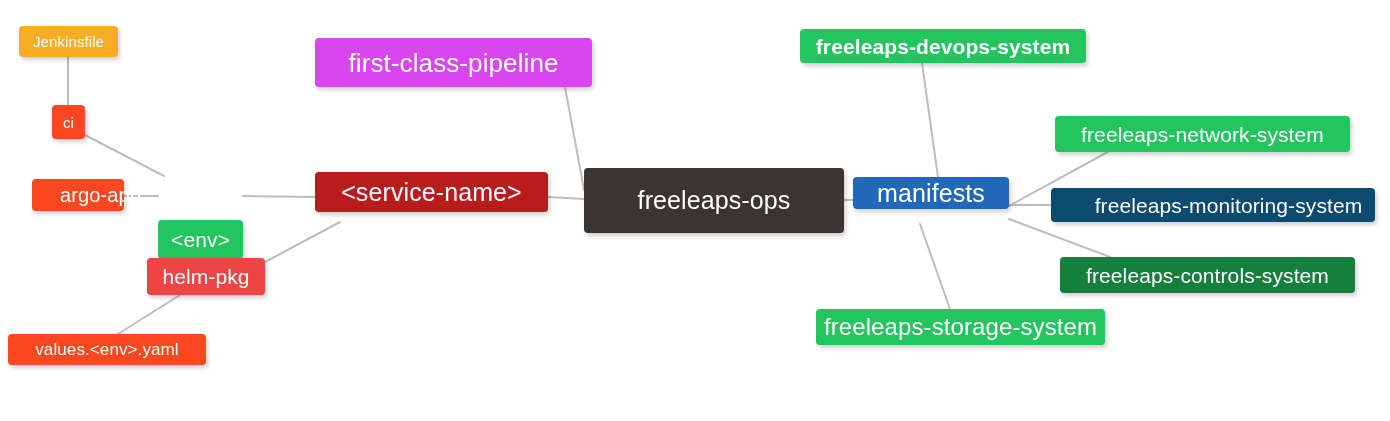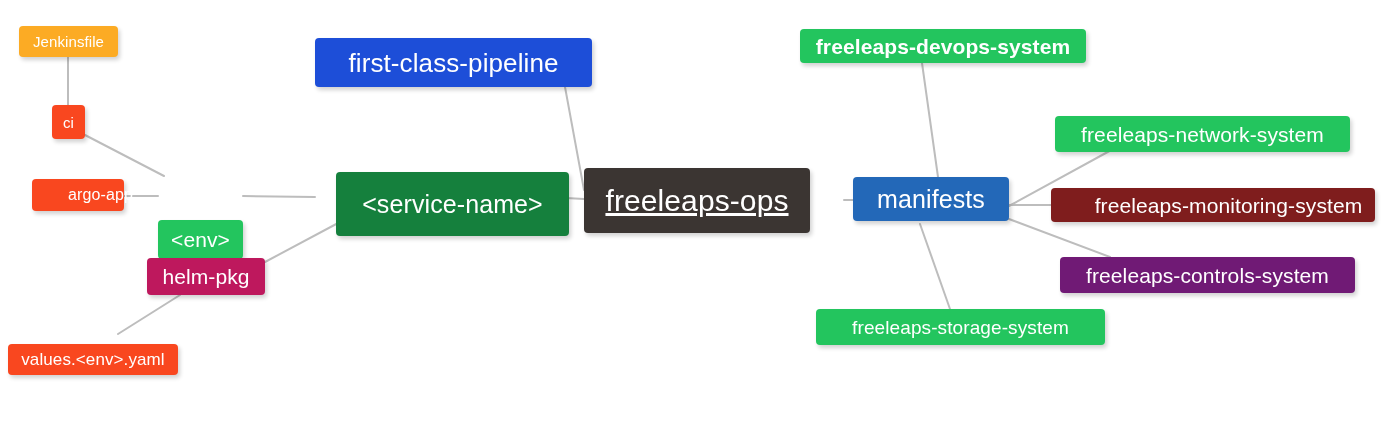--- a/index.html
+++ b/index.html
@@ -53,59 +53,59 @@
       <line x1="158" y1="196" x2="124" y2="196" stroke="#bdbdbd" stroke-width="2" stroke-linecap="round"></line>
       <line x1="68" y1="105" x2="68" y2="57" stroke="#bdbdbd" stroke-width="2" stroke-linecap="round"></line>
       <line x1="180" y1="295" x2="118" y2="334" stroke="#bdbdbd" stroke-width="2" stroke-linecap="round"></line>
       <line x1="938" y1="177" x2="922" y2="63" stroke="#bdbdbd" stroke-width="2" stroke-linecap="round"></line>
       <line x1="1009" y1="206" x2="1115" y2="148" stroke="#bdbdbd" stroke-width="2" stroke-linecap="round"></line>
       <line x1="1009" y1="205" x2="1051" y2="205" stroke="#bdbdbd" stroke-width="2" stroke-linecap="round"></line>
       <line x1="1009" y1="219" x2="1110" y2="257" stroke="#bdbdbd" stroke-width="2" stroke-linecap="round"></line>
       <line x1="920" y1="224" x2="950" y2="309" stroke="#bdbdbd" stroke-width="2" stroke-linecap="round"></line>
     </svg>
   <div id="node-layer">
-      <div class="node" style="left: 584px; top: 168px; width: 226px; height: 65px; background: rgb(59, 53, 50); font-size: 30px; text-decoration: underline;">
+      <div class="node" style="left: 584px; top: 168px; width: 260px; height: 65px; background: rgb(59, 53, 50); font-size: 25px;">
         <span>freeleaps-ops</span>
       </div>
-      <div class="node" style="left: 315px; top: 38px; width: 277px; height: 49px; background: #1d4ed8; font-size: 26px;">
+      <div class="node" style="left: 315px; top: 38px; width: 277px; height: 49px; background: #d946ef; font-size: 26px;">
         <span>first-class-pipeline</span>
       </div>
-      <div class="node" style="left: 315px; top: 172px; width: 233px; height: 64px; background: #15803d; font-size: 25px; margin-left: 21px;">
+      <div class="node" style="left: 315px; top: 172px; width: 233px; height: 40px; background: #b91c1c; font-size: 25px;">
         <span>&lt;service-name&gt;</span>
       </div>
-      <div class="node" style="left: 853px; top: 177px; width: 156px; height: 44px; background: rgb(35, 104, 184); font-size: 25px;">
+      <div class="node" style="left: 853px; top: 177px; width: 156px; height: 32px; background: rgb(35, 104, 184); font-size: 25px;">
         <span>manifests</span>
       </div>
       <div class="node" style="left: 158px; top: 176px; width: 85px; height: 39px; background: rgb(35, 197, 94); font-size: 21px; margin-top: 44px;">
         <span>&lt;env&gt;</span>
       </div>
-      <div class="node" style="left: 147px; top: 258px; width: 118px; height: 37px; background: #be185d; font-size: 21px;">
+      <div class="node" style="left: 147px; top: 258px; width: 118px; height: 37px; background: #ef4444; font-size: 21px;">
         <span>helm-pkg</span>
       </div>
       <div class="node" style="left: 52px; top: 105px; width: 33px; height: 34px; background: rgb(249, 71, 31); font-size: 15px; align-items: center;">
         <span>ci</span>
       </div>
-      <div class="node" style="left: 32px; top: 179px; width: 92px; height: 32px; background: rgb(249, 71, 31); font-size: 16px; padding-left: 45px;">
+      <div class="node" style="left: 32px; top: 179px; width: 92px; height: 32px; background: rgb(249, 71, 31); font-size: 20px; padding-left: 45px;">
         <span>argo-app</span>
       </div>
       <div class="node" style="left: 19px; top: 26px; width: 99px; height: 31px; background: rgb(252, 171, 36); font-size: 15px; text-align: right;">
         <span>Jenkinsfile</span>
       </div>
-      <div class="node" style="left: 8px; top: 344px; width: 170px; height: 31px; background: rgb(249, 71, 31); font-size: 17px;">
+      <div class="node" style="left: 8px; top: 334px; width: 198px; height: 31px; background: rgb(249, 71, 31); font-size: 17px;">
         <span>values.&lt;env&gt;.yaml</span>
       </div>
       <div class="node" style="left: 800px; top: 29px; width: 286px; height: 34px; background: rgb(35, 197, 94); font-size: 21px; font-weight: bold;">
         <span>freeleaps-devops-system</span>
       </div>
       <div class="node" style="left: 1055px; top: 116px; width: 295px; height: 36px; background: rgb(35, 197, 94); font-size: 21px;">
         <span>freeleaps-network-system</span>
       </div>
-      <div class="node" style="left: 1051px; top: 188px; width: 324px; height: 34px; background: #7f1d1d; font-size: 21px; padding-left: 31px;">
+      <div class="node" style="left: 1051px; top: 188px; width: 324px; height: 34px; background: #0c4a6e; font-size: 21px; padding-left: 31px;">
         <span>freeleaps-monitoring-system</span>
       </div>
-      <div class="node" style="left: 1060px; top: 257px; width: 295px; height: 36px; background: #701a75; font-size: 21px;">
+      <div class="node" style="left: 1060px; top: 257px; width: 295px; height: 36px; background: #15803d; font-size: 21px;">
         <span>freeleaps-controls-system</span>
       </div>
-      <div class="node" style="left: 816px; top: 309px; width: 289px; height: 36px; background: rgb(35, 197, 94); font-size: 19px;">
+      <div class="node" style="left: 816px; top: 309px; width: 289px; height: 36px; background: rgb(35, 197, 94); font-size: 24px;">
         <span>freeleaps-storage-system</span>
       </div>
     </div>
 </div>
 
 </body></html>

